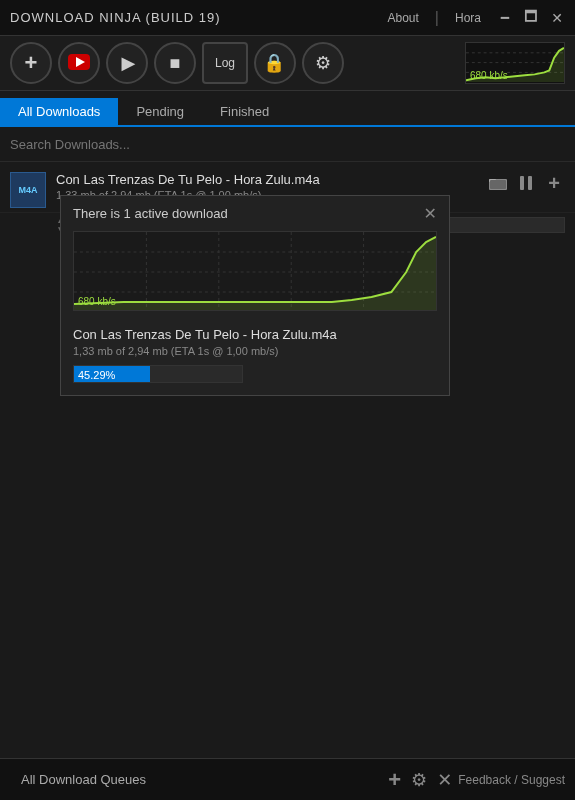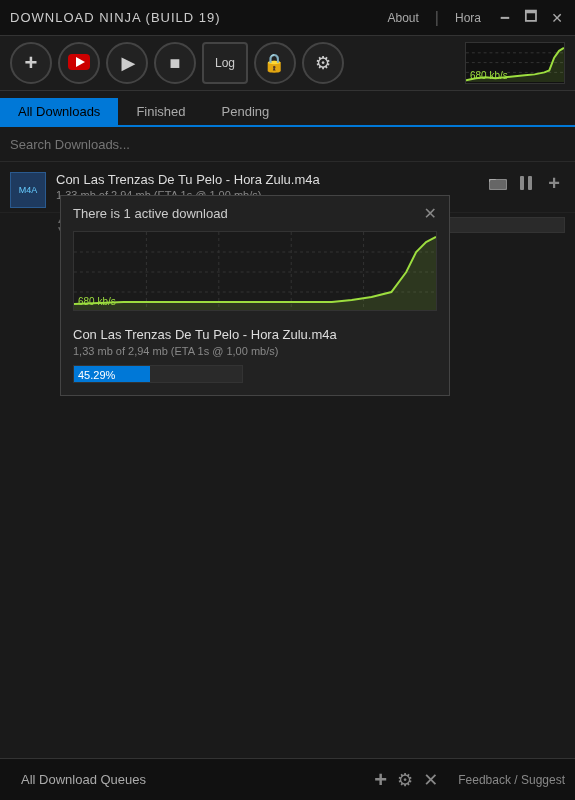--- a/index.html
+++ b/index.html
@@ -107,21 +107,21 @@
     .tab {
       padding: 6px 18px;
       font-size: 13px;
       cursor: pointer;
       color: #aaa;
       border-bottom: 2px solid transparent;
       margin-bottom: -2px;
     }
     .tab.active {
       background: #0078d7;
-      color: #000000;
+      color: #ffffff;
       border-bottom: 2px solid #0078d7;
     }
 
     
     #search-bar {
       padding: 8px 10px;
       background: #1a1a1a;
       border-bottom: 1px solid #2a2a2a;
     }
     #search-input {
@@ -150,21 +150,21 @@
       height: 36px;
       background: #1e3a5f;
       border: 1px solid #2a5a8f;
       display: flex;
       align-items: center;
       justify-content: center;
       font-size: 8px;
       color: #6cf;
       flex-shrink: 0;
       margin-right: 10px;
-      font-weight: normal;
+      font-weight: bold;
     }
     .download-info {
       flex: 1;
     }
     .download-name {
       font-size: 13px;
       color: #ddd;
       margin-bottom: 2px;
     }
     .download-meta {
@@ -327,21 +327,21 @@
       display: flex;
       gap: 10px;
       align-items: center;
     }
     .bottom-icon {
       cursor: pointer;
       color: #888;
       font-size: 18px;
     }
     #feedback-link {
-      margin-left: 20px;
+      margin-left: 6px;
       font-size: 12px;
       color: #888;
       cursor: pointer;
     }
 
     
     .chart-grid-line {
       stroke: #333;
       stroke-width: 1;
       stroke-dasharray: 3,3;
@@ -411,24 +411,24 @@
     </svg>
     <span id="speed-label">680 kb/s</span>
   </div>
 </div>
 
 <div id="tabs">
   <div class="tab active">
     <span>All Downloads</span>
   </div>
   <div class="tab">
+    <span>Pending</span>
+  </div>
+  <div class="tab">
     <span>Finished</span>
-  </div>
-  <div class="tab">
-    <span>Pending</span>
   </div>
 </div>
 
 <div id="search-bar">
   <input type="text" id="search-input" style="width: 100%; background: transparent; border: none; outline: none; color: rgb(153, 153, 153); font-size: 13px;" placeholder="Search Downloads...">
 </div>
 
 <div id="download-list">
 
   <div class="download-item">

